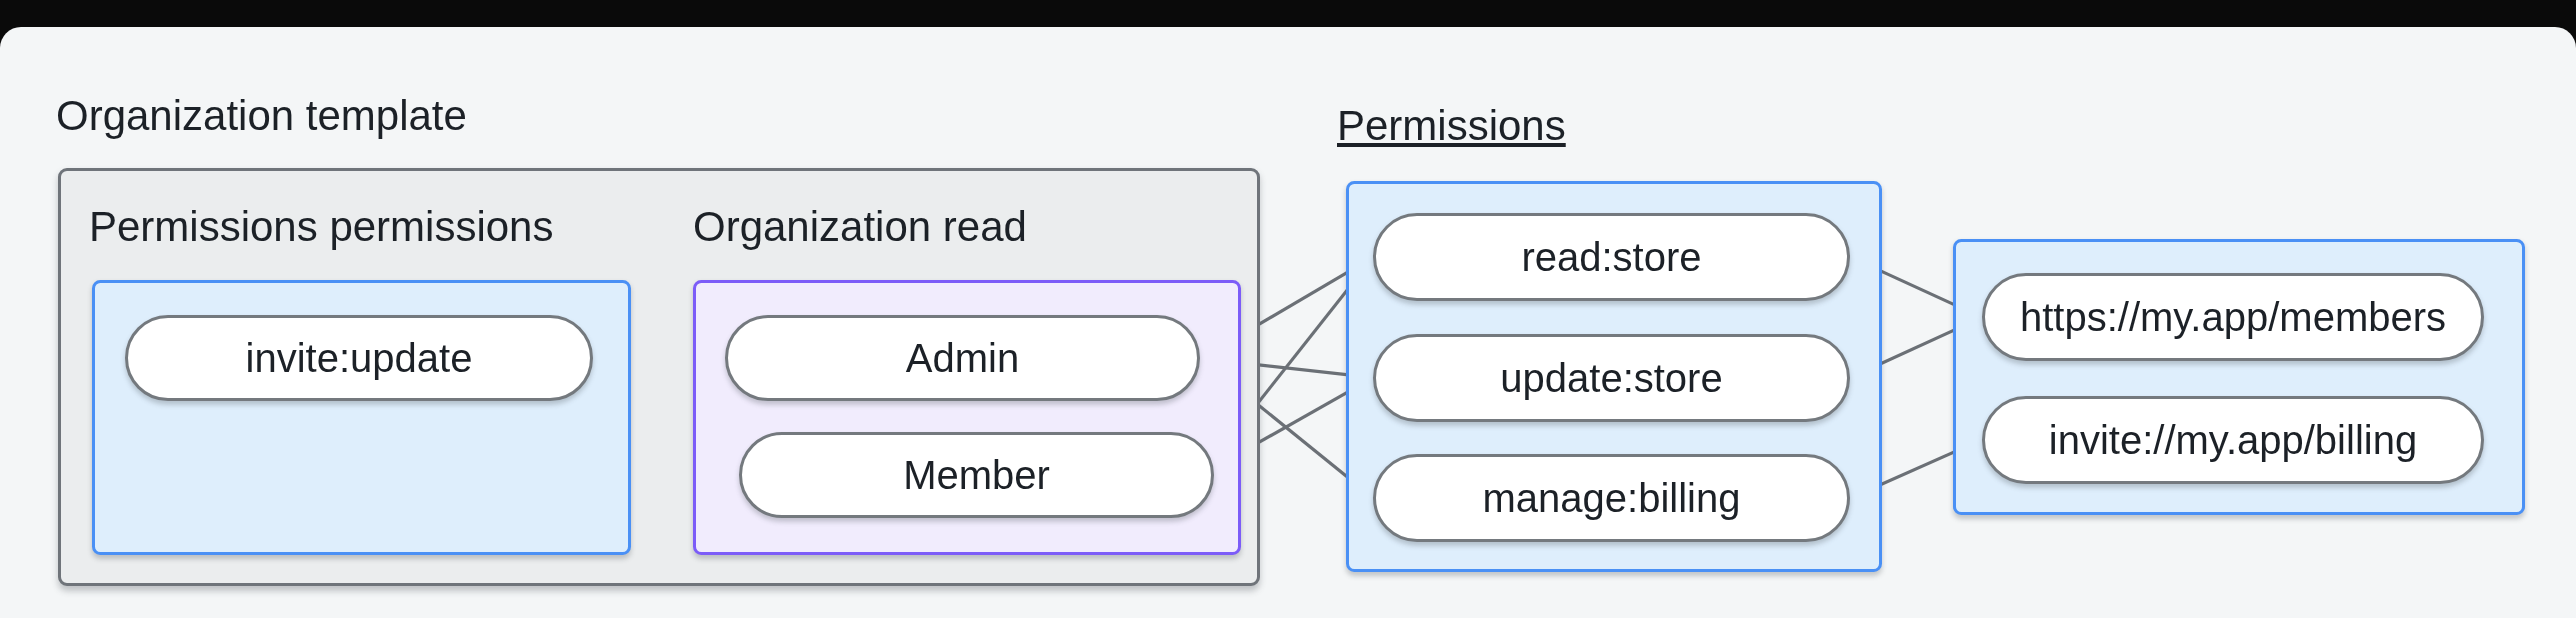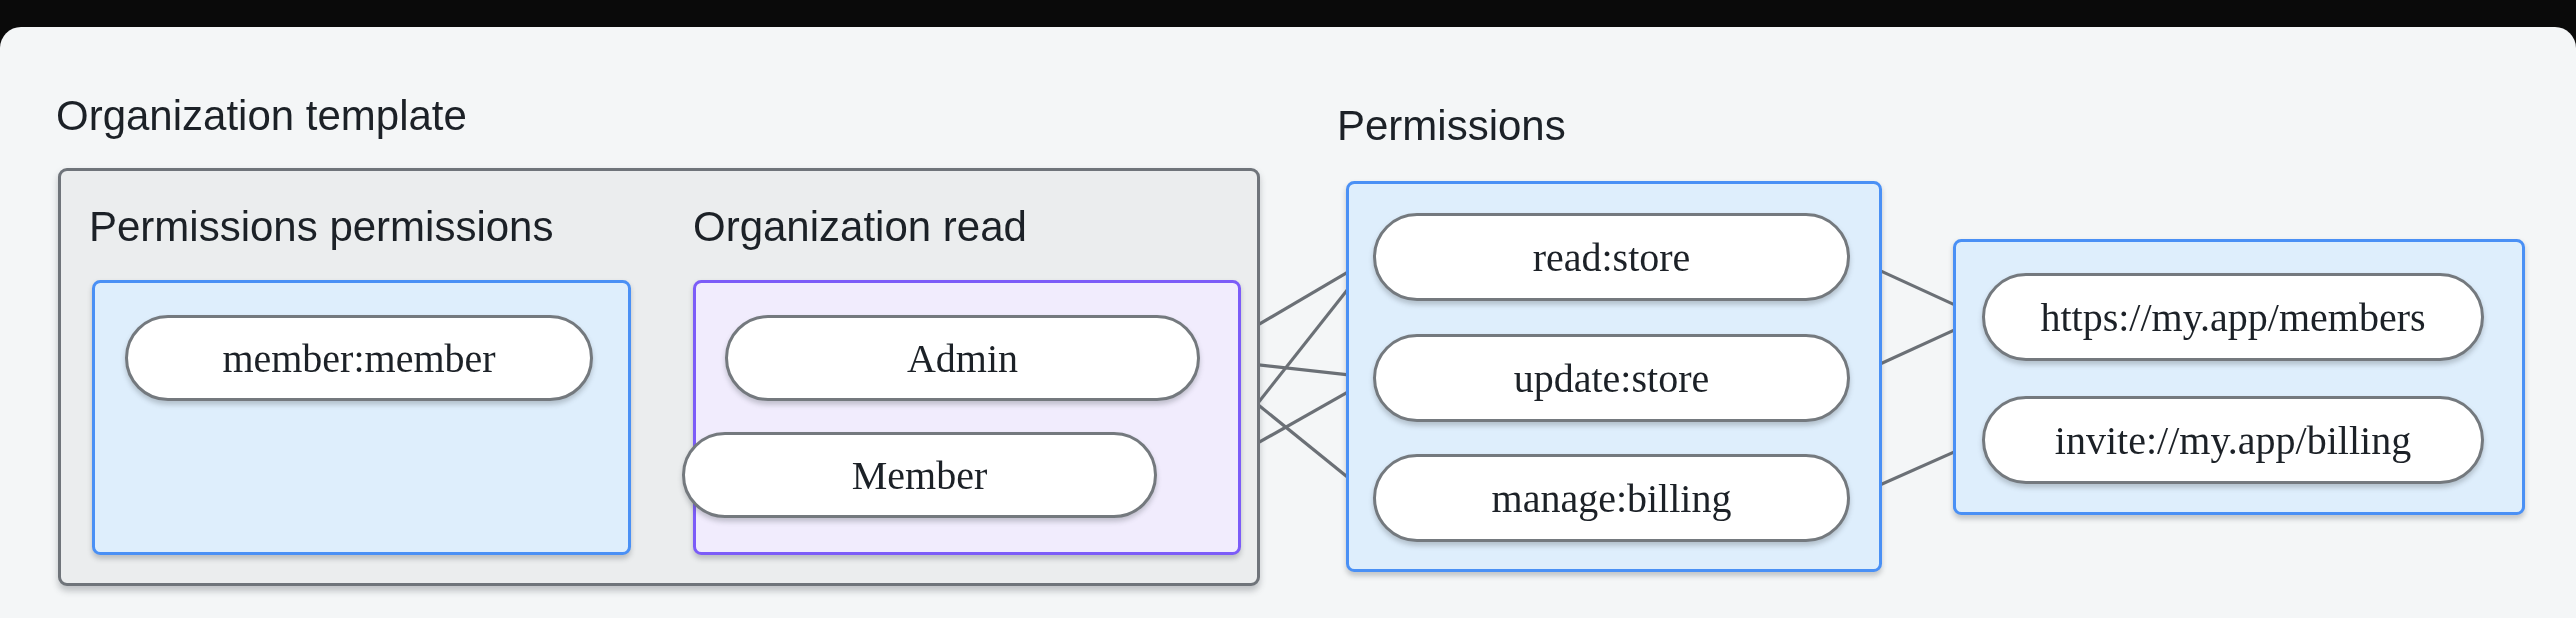--- a/index.html
+++ b/index.html
@@ -10,21 +10,21 @@
     --edge:#6b7076; --text:#1c2127;
   }
   html,body{margin:0;padding:0;background:#0a0a0a;}
   body{width:2576px;height:619px;position:relative;font-family:"Liberation Sans",sans-serif;color:var(--text);}
   .canvas{position:absolute;left:0;top:0;width:2576px;height:619px;background:var(--canvas-bg);border-radius:21px;overflow:hidden;margin-top:27px;}
   .lbl{position:absolute;font-size:42px;line-height:42px;white-space:nowrap;color:var(--text);letter-spacing:0;}
   .container{position:absolute;background:var(--container-bg);border:3.7px solid var(--container-border);border-radius:9px;box-shadow:0 4.6px 6.4px rgba(70,75,82,.30);box-sizing:border-box;}
   .panel{position:absolute;border-radius:8.2px;border:3.7px solid;box-sizing:border-box;box-shadow:0 3.7px 5.5px rgba(70,75,82,.28);}
   .panel.blue{background:var(--blue-fill);border-color:var(--blue-border);}
   .panel.purple{background:var(--purple-fill);border-color:var(--purple-border);}
-  .node{position:absolute;background:var(--node-fill);border:3.2px solid var(--node-border);border-radius:55px;box-sizing:border-box;display:flex;align-items:center;justify-content:center;font-size:40px;box-shadow:0 3.7px 5.5px rgba(70,75,82,.28);white-space:nowrap;font-family:Liberation Serif, serif;}
+  .node{position:absolute;background:var(--node-fill);border:3.2px solid var(--node-border);border-radius:55px;box-sizing:border-box;display:flex;align-items:center;justify-content:center;font-size:40px;box-shadow:0 3.7px 5.5px rgba(70,75,82,.28);white-space:nowrap;}
   svg.edges{position:absolute;left:0;top:0;pointer-events:none;}
   .edge{stroke:var(--edge);stroke-width:3.5;fill:none;}
   .dot{fill:var(--edge);stroke:none;}
 </style>
 </head>
 <body>
 
 <div class="canvas">
 
   <svg class="edges" width="2576" height="619" viewBox="0 0 2823 678">
@@ -51,28 +51,28 @@
     <circle class="dot" cx="2172" cy="318" r="8"></circle>
     <circle class="dot" cx="2172" cy="452" r="8"></circle>
   </svg>
 
   <div class="lbl" style="left:56px;top:68px;">Organization template</div>
 
   <div class="container" style="left:58px;top:141px;width:1202px;height:418px;"></div>
 
   <div class="lbl" style="left:89px;top:179px;">Permissions permissions</div>
   <div class="panel blue" style="left:92px;top:253px;width:539px;height:275px;"></div>
-  <div class="node" style="left:125px;top:288px;width:468px;height:86px;">member:member</div>
+  <div class="node" style="left:125px;top:288px;width:468px;height:86px;">invite:update</div>
 
   <div class="lbl" style="left:693px;top:179px;">Organization read</div>
   <div class="panel purple" style="left:693px;top:253px;width:548px;height:275px;"></div>
   <div class="node" style="left:725px;top:288px;width:475px;height:86px;">Admin</div>
-  <div class="node" style="left:682px;top:405px;width:475px;height:86px;text-align:right;">Member</div>
+  <div class="node" style="left:739px;top:405px;width:475px;height:86px;text-align:right;">Member</div>
 
-  <div class="lbl" style="left:1337px;top:78px;">Permissions</div>
+  <div class="lbl" style="left:1337px;top:78px;text-decoration:underline;">Permissions</div>
   <div class="panel blue" style="left:1346px;top:154px;width:536px;height:391px;"></div>
   <div class="node" style="left:1373px;top:186px;width:477px;height:88px;">read:store</div>
   <div class="node" style="left:1373px;top:427px;width:477px;height:88px;">manage:billing</div>
   <div class="node" style="left:1373px;top:307px;width:477px;height:88px;">update:store</div>
 
   <div class="panel blue" style="left:1953px;top:212px;width:572px;height:276px;"></div>
   <div class="node" style="left:1982px;top:246px;width:502px;height:88px;">https://my.app/members</div>
   <div class="node" style="left:1982px;top:369px;width:502px;height:88px;">invite://my.app/billing</div>
 
 </div>

